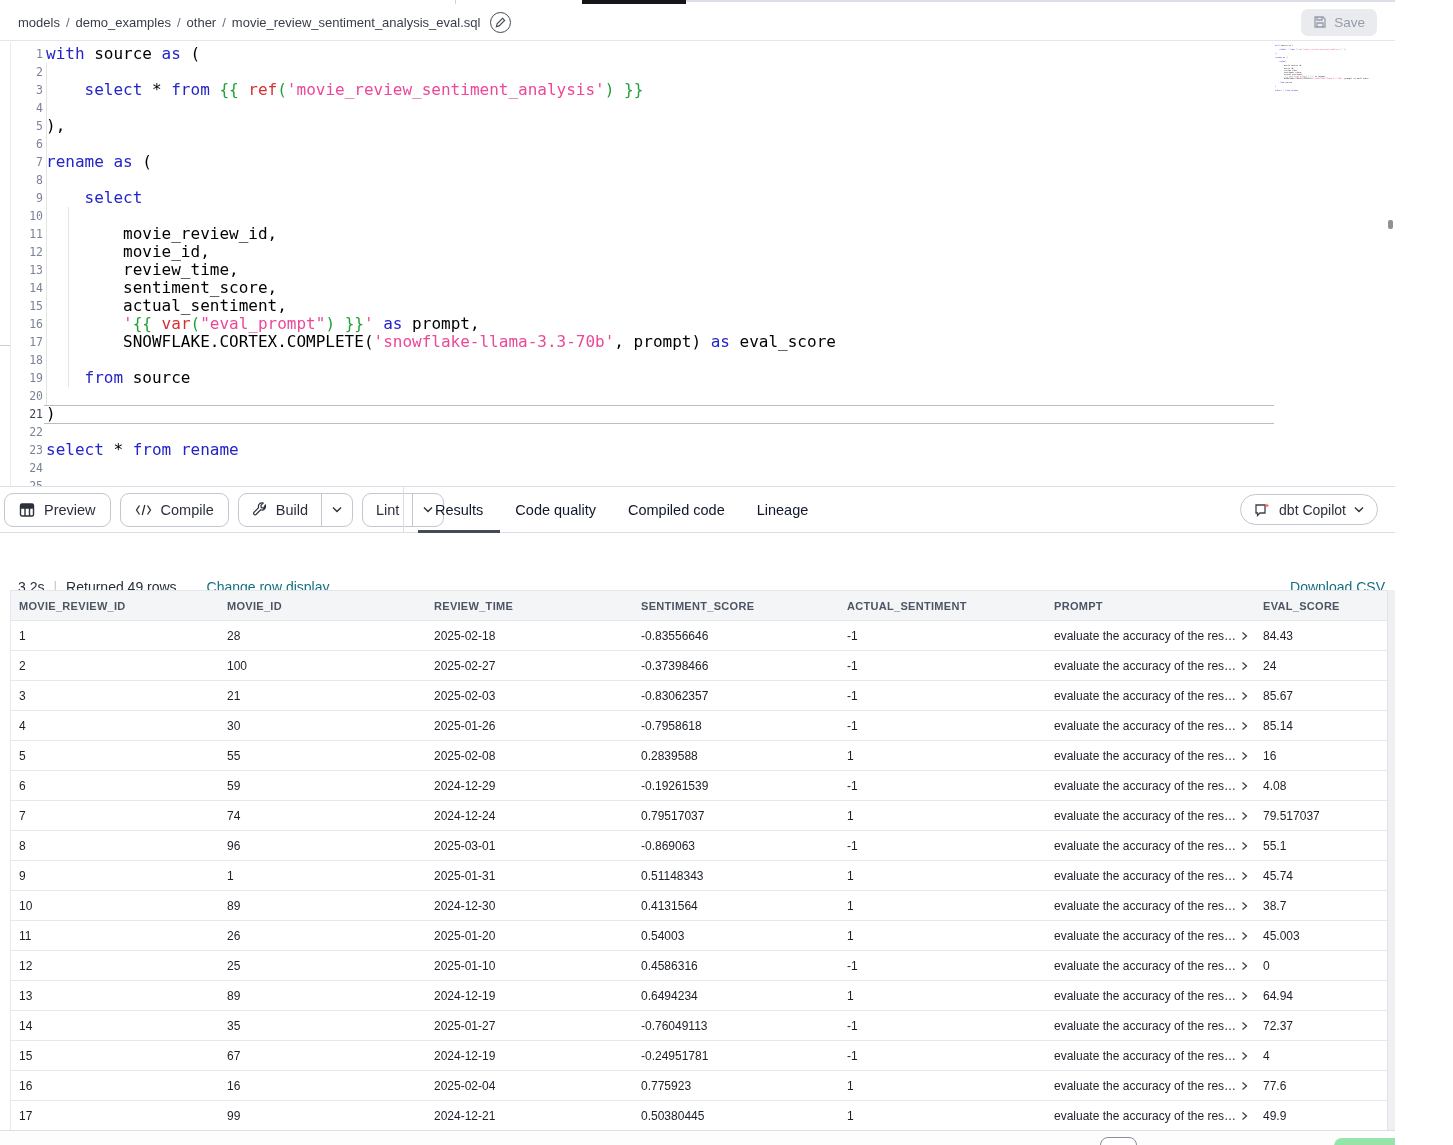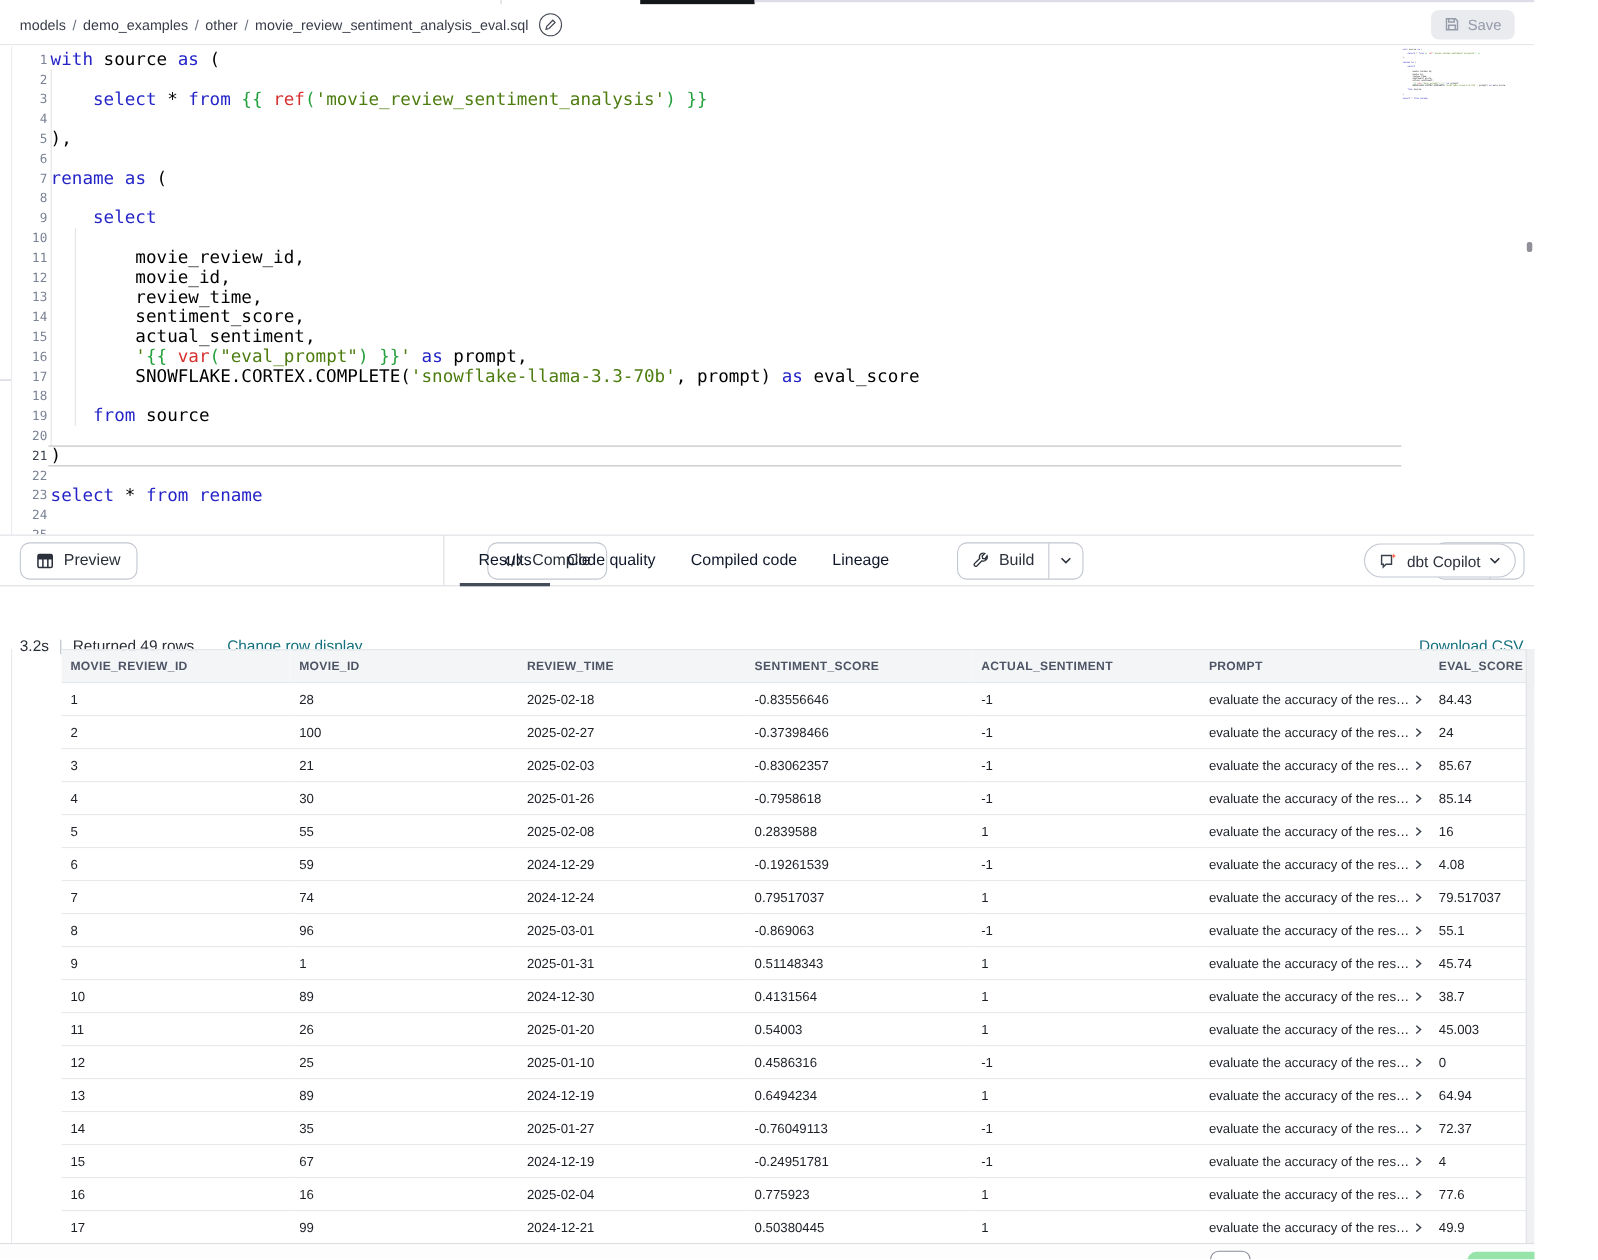--- a/index.html
+++ b/index.html
@@ -25,36 +25,36 @@
 
   
   .editor { position:absolute; top:42px; left:0; width:100%; height:444px; background:#fff; overflow:hidden; }
   .editor .left-rail { position:absolute; left:10px; top:0; bottom:0; width:1px; background:#e9ebee; }
   .codeline { display:flex; height:18px; line-height:18px; }
   .ln { width:33px; margin-left:10px; text-align:right; color:#7b8396; font-size:11.5px;
         font-family:"DejaVu Sans Mono", monospace; flex:0 0 auto; }
   .ln.active { color:#3a4250; }
   .codetext { padding-left:3px; font-size:16px; font-family:"DejaVu Sans Mono", monospace; white-space:pre; color:#000; }
   .codetext .kw { color:#2424c8; }
-  .codetext .str, .minimap .str { color:#4d7c0f; }
+  .codetext .str, .minimap .str { color:#ec4899; }
   .codetext .jj, .minimap .jj { color:#22a03c; }
   .codetext .fn, .minimap .fn { color:#d63031; }
   .minimap .kw { color:#2424c8; }
   .indent-guide { position:absolute; width:1px; background:#e4e4e4; }
   .guide-a { left:46px; top:21px; height:342px; }
   .guide-b { left:68px; top:165px; height:180px; }
   .activeline { position:absolute; left:44px; right:121px; height:19px;
                 border-top:1px solid #bdbdbd; border-bottom:1px solid #bdbdbd; }
   .minimap { position:absolute; right:8px; top:2px; width:112px; font-family:"DejaVu Sans Mono", monospace;
              font-size:1.9px; line-height:2.05px; white-space:pre; color:#111; overflow:hidden; }
   .editor-scrollthumb { position:absolute; right:2px; top:178px; width:5px; height:9px; background:#8f9099; border-radius:2px; }
 
   
   .toolbar { position:absolute; top:486px; left:0; width:100%; height:47px; background:#fff;
-             border-top:1px solid #dcdee3; border-bottom:1px solid #dcdee3; display:flex; align-items:center; padding-left:18px;justify-content:space-between; }
+             border-top:1px solid #dcdee3; border-bottom:1px solid #dcdee3; display:flex; align-items:center; padding-left:4px; }
   .tb-divider { position:absolute; left:403px; top:0; bottom:0; width:1px; background:#dcdee3; }
   .btn, .split-btn { height:34px; border:1px solid #c2c7d0; border-radius:9px; background:#fff;
          display:inline-flex; align-items:center; font-size:14.5px; color:#2b303b; margin-right:9px; }
   .btn { gap:9px; padding:0 14px; }
   .split-main { display:flex; align-items:center; gap:9px; padding:0 13px; height:100%; }
   .split-arrow { display:flex; align-items:center; justify-content:center; width:31px; height:100%;
                  border-left:1px solid #c2c7d0; }
   .tabs { position:absolute; left:435px; top:0; bottom:0; display:flex; gap:32px; align-items:center; }
   .tab { position:relative; height:100%; display:flex; align-items:center; font-size:14.5px; color:#0f172a; cursor:default; }
   .tab .underline { position:absolute; left:-17px; right:-17px; bottom:-1px; height:3px; background:#454c59; display:none; }
@@ -64,21 +64,21 @@
 
   
   .statusbar { position:absolute; top:534px; left:0; width:100%; height:55px; display:flex; 
                padding:0 10px 0 18px; font-size:14px; color:#282d36; background:#fff;margin-top:45px; }
   .pipe { color:#c3c7cf; margin:0 9px; }
   .link { color:#13707e; }
   .change-link { margin-left:26px; }
   .download-link { margin-left:auto; }
 
   
-  .tablewrap { position:absolute; top:590px; left:10px; width:1435px;padding-left:45px; }
+  .tablewrap { position:absolute; top:590px; left:10px; width:1435px; }
   table { border-collapse:collapse; table-layout:fixed; width:1435px; }
   col.c1{width:208px} col.c2{width:207px} col.c3{width:207px} col.c4{width:206px}
   col.c5{width:207px} col.c6{width:209px} col.c7{width:191px}
   thead th { height:30px; background:#f4f5f7; border-top:1px solid #e3e6ea; border-bottom:1px solid #e3e6ea;
              font-size:11px; color:#4d5565; text-align:left; padding-left:8px; letter-spacing:.3px; font-weight:bold; }
   tbody td { height:30px; border-bottom:1px solid #e6e9ec; font-size:12px; color:#1c2026; padding-left:8px; }
   tbody tr { background:#fff; }
   .tablewrap { border-left:1px solid #e6e9ec; }
   .prompt-cell { display:flex; align-items:center; gap:4px; }
   .prompt-text { white-space:nowrap; }

